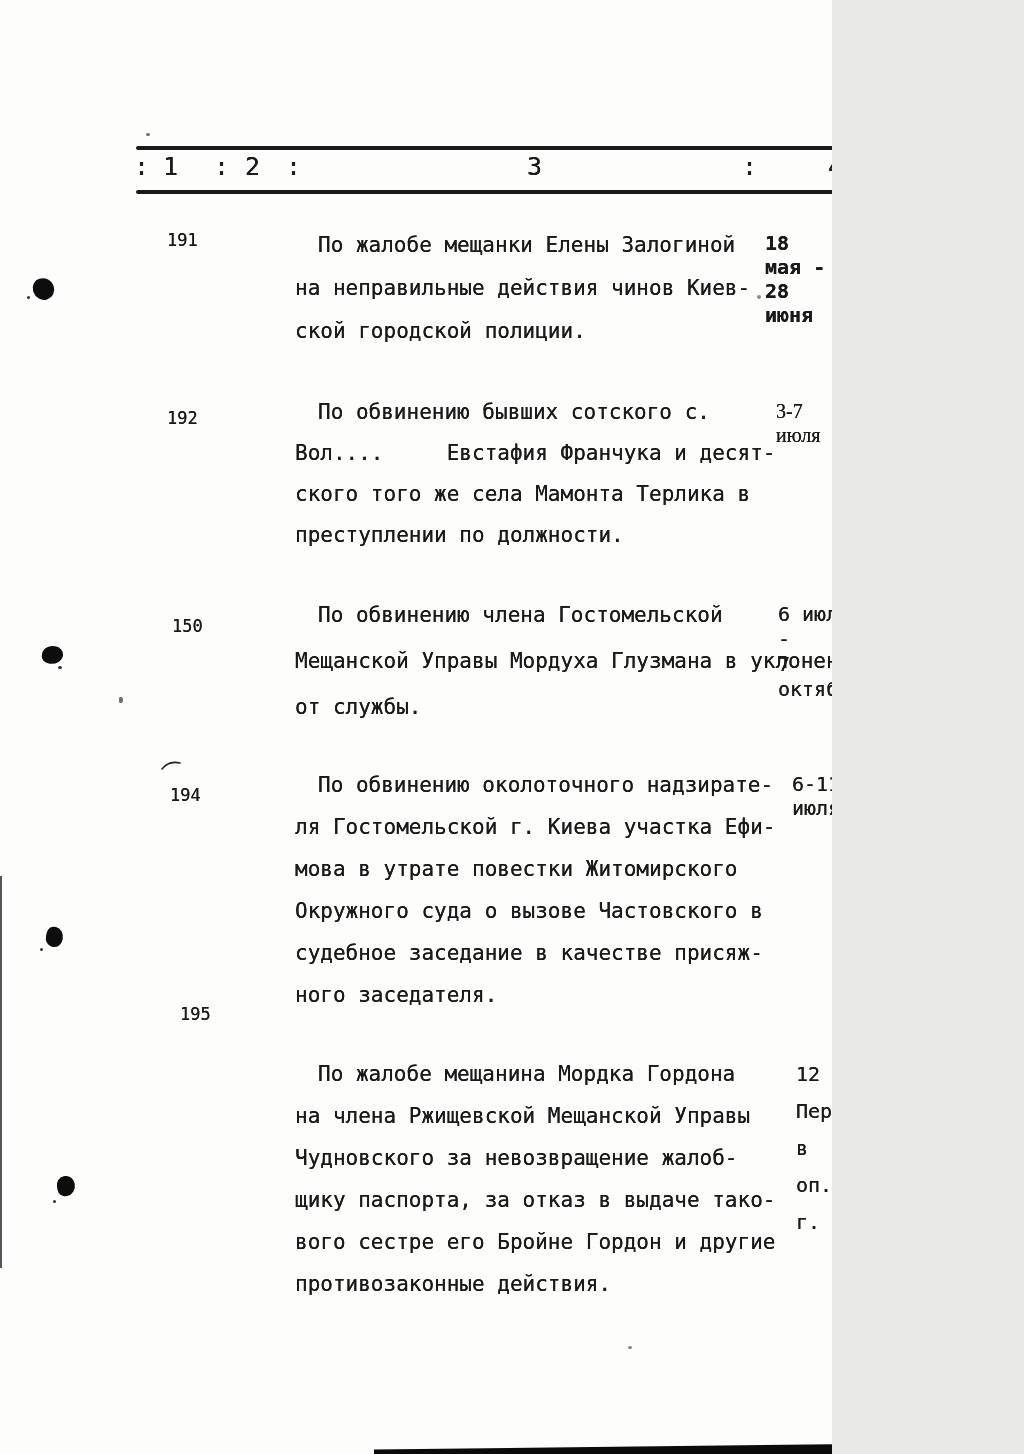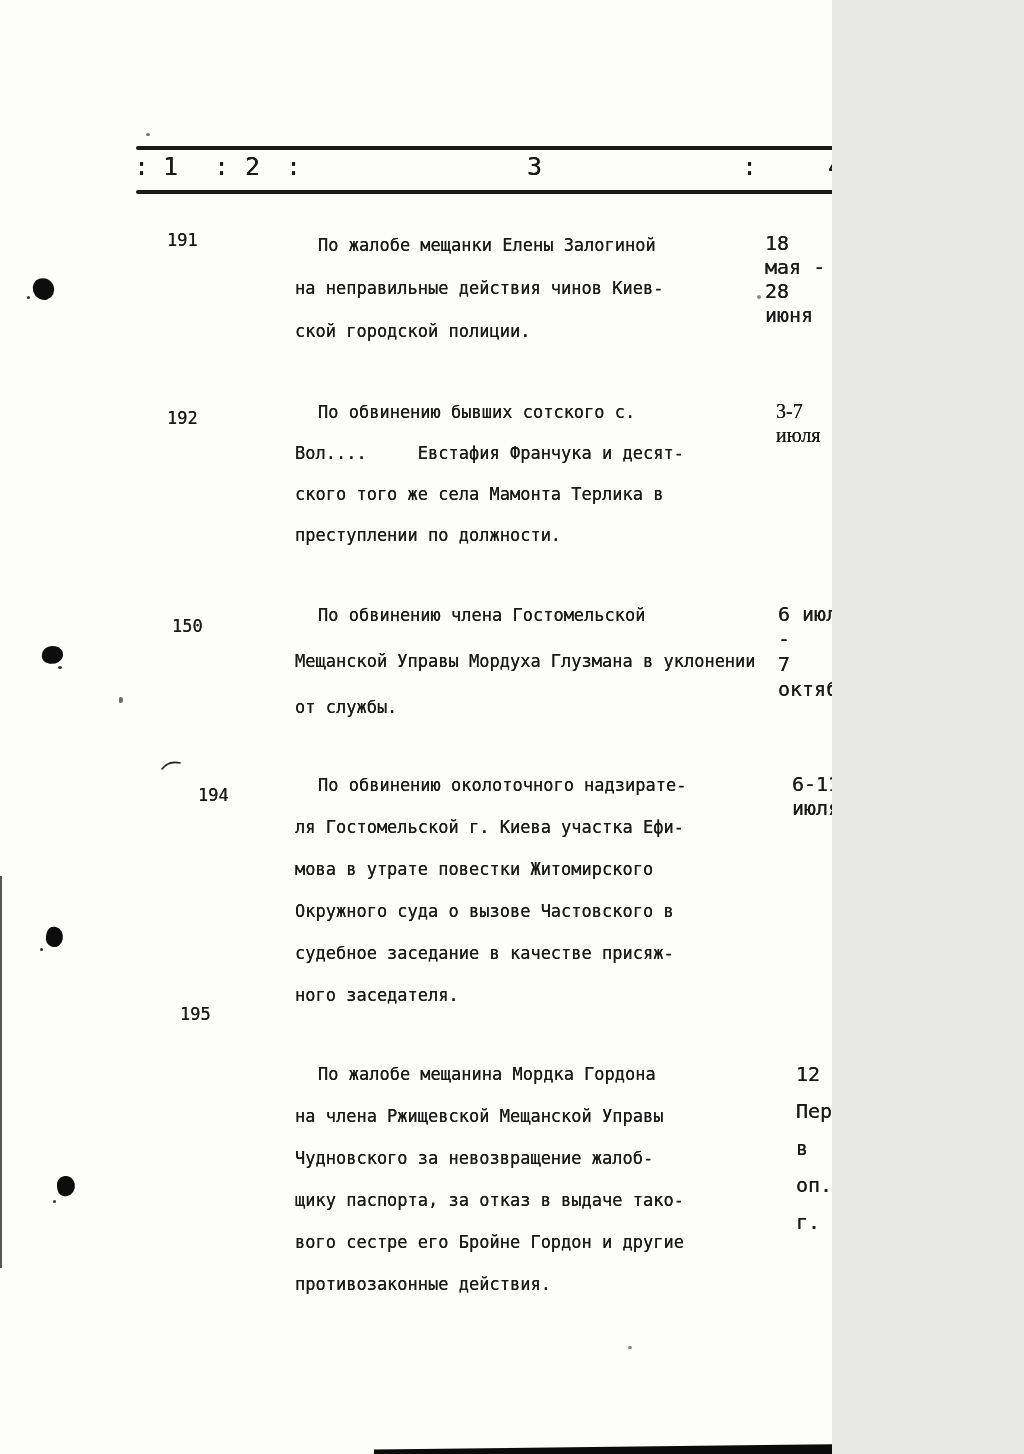--- a/index.html
+++ b/index.html
@@ -7,21 +7,21 @@
   .page {
     position:relative; width:832px; height:1454px;
     background:var(--paper); overflow:hidden;
     font-family:"DejaVu Sans Mono", monospace;
     color:var(--ink);
   }
   .t { position:absolute; white-space:pre-wrap; text-shadow:0 0 .5px currentColor; }
   .page-num  { font-size:27px; }
   .hdr       { font-size:25px; }
   .num       { font-size:17px; }
-  .body      { font-size:17px; text-indent:23px; width:620px; }
+  .body      { font-size:21px; text-indent:23px; width:620px; }
   .dates     { font-size:20px; }
   .rule { position:absolute; background:var(--ink); height:4px; border-radius:2px; }
   .blot { position:absolute; background:#0d0d0d; }
   .speck { position:absolute; background:#2f2f2f; border-radius:50%; }
   .mark { position:absolute; }
   .mark path { fill:none; stroke:#222; stroke-width:1.6; stroke-linecap:round; }
   .bottom-bar {
     position:absolute; left:374px; top:1442px; width:650px; height:12px;
     background:#0b0b0b;
     clip-path:polygon(0% 62%, 100% 0%, 100% 100%, 0% 100%);
@@ -52,21 +52,21 @@
     <span class="t hdr" style="left:963px; top:152px;">:</span>
     <span class="t hdr" style="left:986px; top:152px;">6</span>
     <span class="t hdr" style="left:1012px; top:152px;">:</span>
   </div>
 
   <div>
     <div class="t num" style="left:167px; top:230px;">191</div>
     <div class="t body" style="left:295px; top:224px; line-height:43px;">По жалобе мещанки Елены Залогиной
 на неправильные действия чинов Киев-
 ской городской полиции.</div>
-    <div class="t dates" style="left:765px; top:231px; line-height:24px;">18 мая -
+    <div class="t dates" style="left:765px; top:231px; line-height:24px;font-weight:bold;">18 мая -
 28 июня</div>
   </div>
 
   <div>
     <div class="t num" style="left:167px; top:408px;text-align:center;">192</div>
     <div class="t body" style="left:295px; top:392px; line-height:41px;">По обвинению бывших сотского с.
 Вол....     Евстафия Франчука и десят-
 ского того же села Мамонта Терлика в
 преступлении по должности.</div>
     <div class="t dates" style="left:776px; top:399px; line-height:24px;font-family:Liberation Serif, serif;">3-7 июля</div>
@@ -75,21 +75,21 @@
   <div>
     <div class="t num" style="left:172px; top:616px;">150</div>
     <div class="t body" style="left:295px; top:592px; line-height:46px;">По обвинению члена Гостомельской
 Мещанской Управы Мордуха Глузмана в уклонении
 от службы.</div>
     <div class="t dates" style="left:778px; top:602px; line-height:25px;">6 июля -
 7 октября</div>
   </div>
 
   <div>
-    <div class="t num" style="left:170px; top:785px;margin-left:28px;">194</div>
+    <div class="t num" style="left:170px; top:785px;">194</div>
     <div class="t body" style="left:295px; top:764px; line-height:42px;">По обвинению околоточного надзирате-
 ля Гостомельской г. Киева участка Ефи-
 мова в утрате повестки Житомирского
 Окружного суда о вызове Частовского в
 судебное заседание в качестве присяж-
 ного заседателя.</div>
     <div class="t dates" style="left:792px; top:772px; line-height:24px;">6-11 июля</div>
   </div>
 
   <div>

